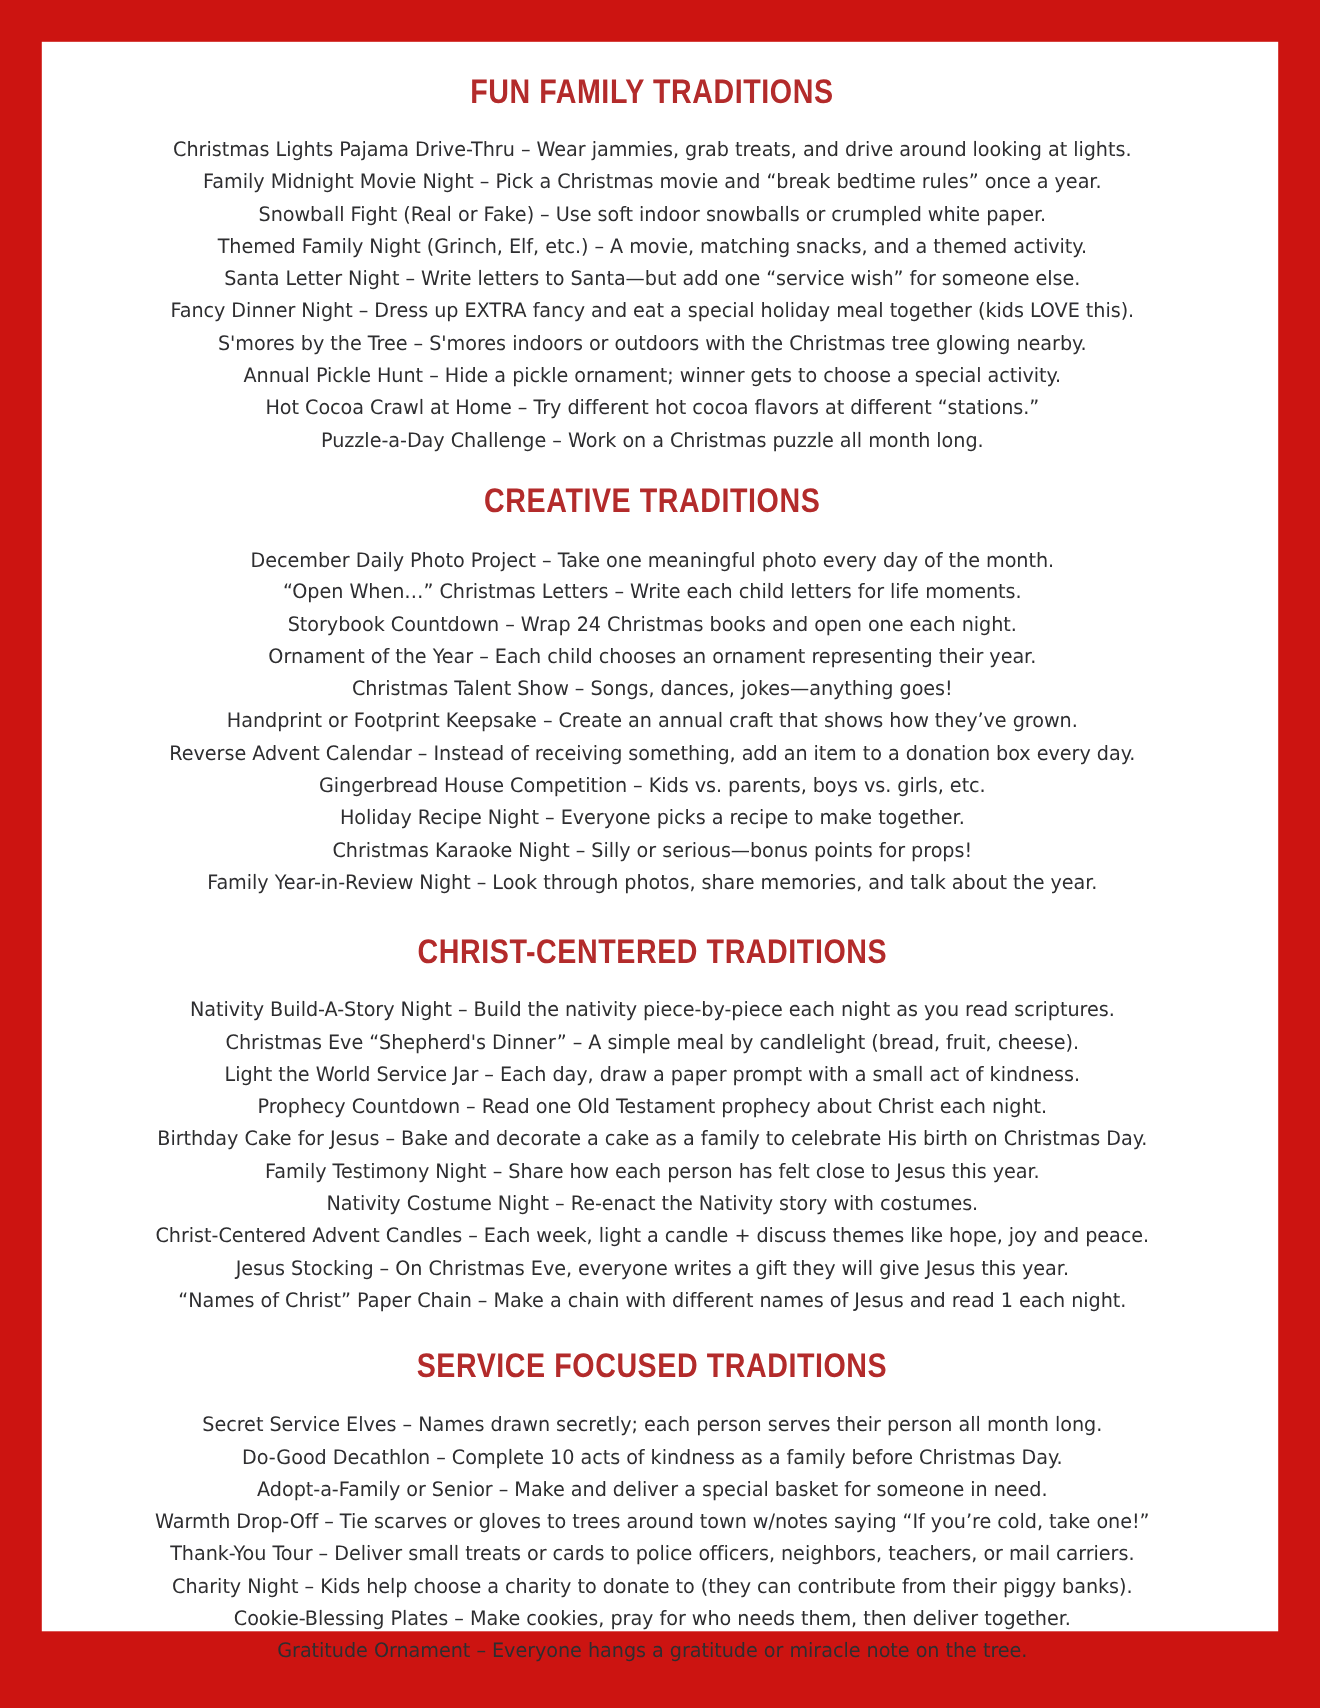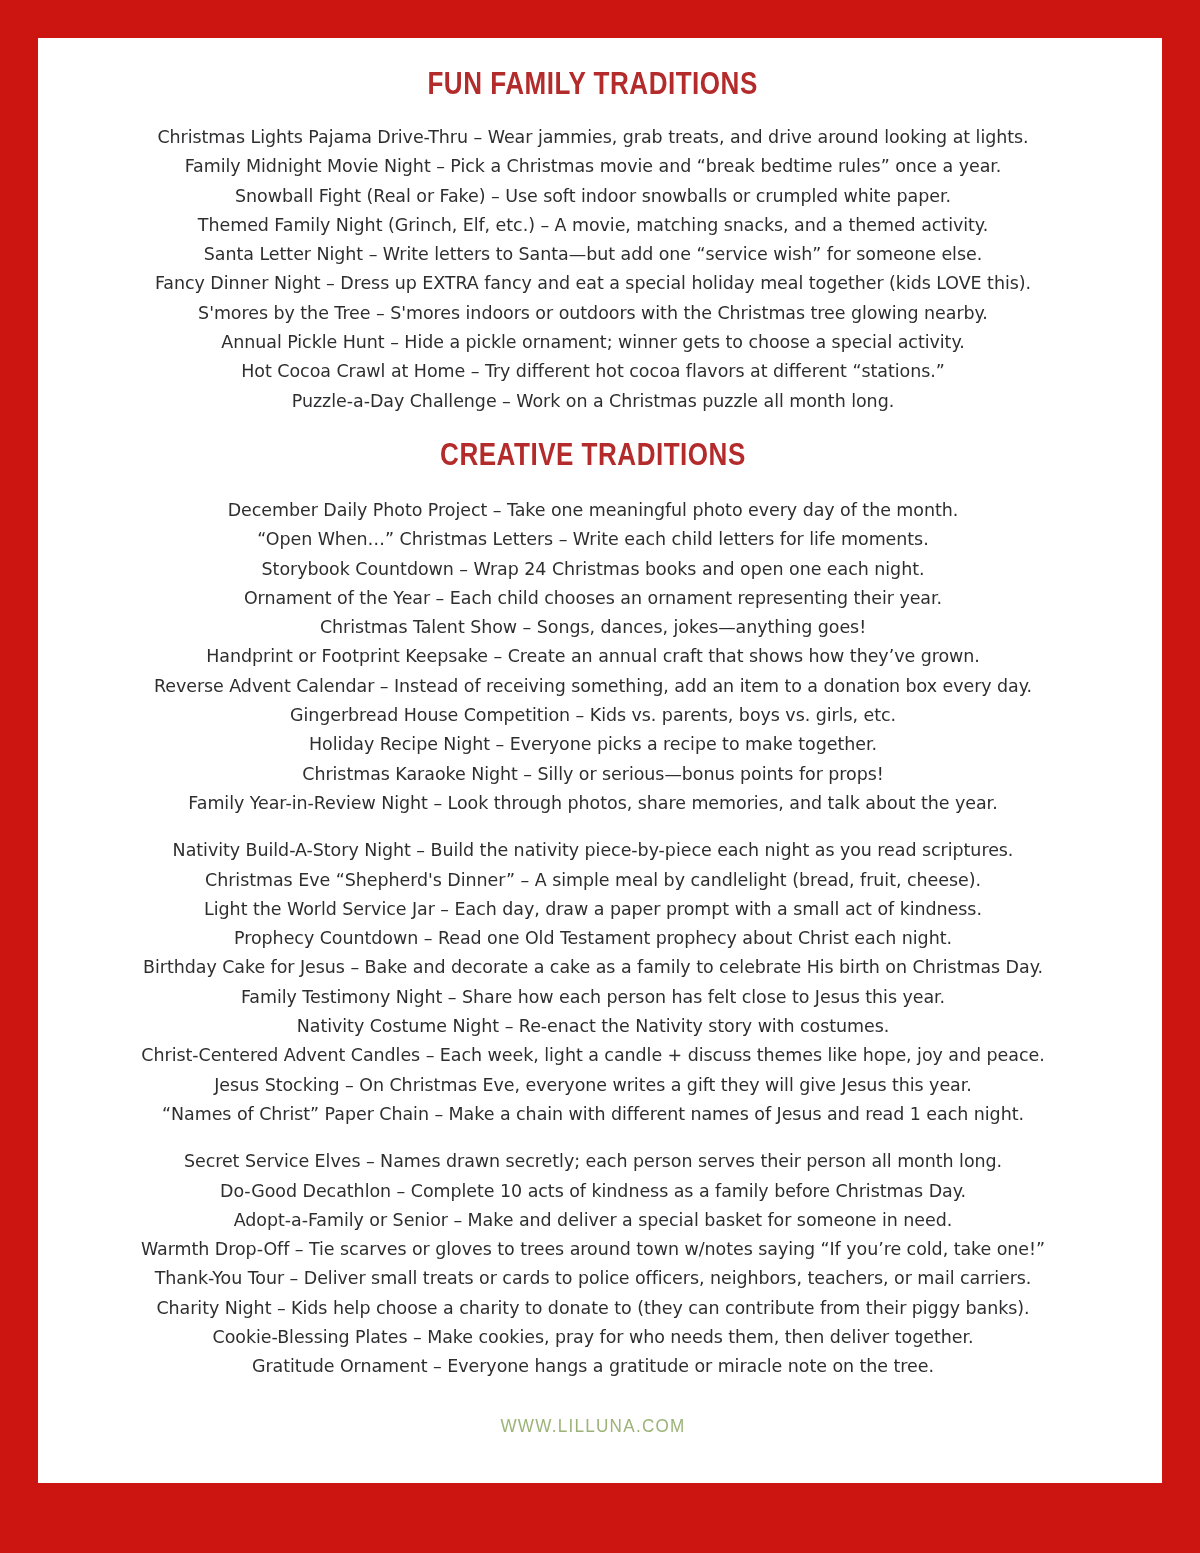--- a/index.html
+++ b/index.html
@@ -134,35 +134,41 @@
         <li class="item-line">Handprint or Footprint Keepsake – Create an annual craft that shows how they’ve grown.</li>
         <li class="item-line">Reverse Advent Calendar – Instead of receiving something, add an item to a donation box every day.</li>
         <li class="item-line">Gingerbread House Competition – Kids vs. parents, boys vs. girls, etc.</li>
         <li class="item-line">Holiday Recipe Night – Everyone picks a recipe to make together.</li>
         <li class="item-line">Christmas Karaoke Night – Silly or serious—bonus points for props!</li>
         <li class="item-line">Family Year-in-Review Night – Look through photos, share memories, and talk about the year.</li>
       </ul>
     </div>
 
     <div class="section">
+      <div class="section-heading-wrap">
+        <div class="section-heading">CHRIST-CENTERED TRADITIONS</div>
+      </div>
       <ul class="item-list">
         <li class="item-line">Nativity Build-A-Story Night – Build the nativity piece-by-piece each night as you read scriptures.</li>
         <li class="item-line">Christmas Eve “Shepherd's Dinner” – A simple meal by candlelight (bread, fruit, cheese).</li>
         <li class="item-line">Light the World Service Jar – Each day, draw a paper prompt with a small act of kindness.</li>
         <li class="item-line">Prophecy Countdown – Read one Old Testament prophecy about Christ each night.</li>
         <li class="item-line">Birthday Cake for Jesus – Bake and decorate a cake as a family to celebrate His birth on Christmas Day.</li>
         <li class="item-line">Family Testimony Night – Share how each person has felt close to Jesus this year.</li>
         <li class="item-line">Nativity Costume Night – Re-enact the Nativity story with costumes.</li>
         <li class="item-line">Christ-Centered Advent Candles – Each week, light a candle + discuss themes like hope, joy and peace.</li>
         <li class="item-line">Jesus Stocking – On Christmas Eve, everyone writes a gift they will give Jesus this year.</li>
         <li class="item-line">“Names of Christ” Paper Chain – Make a chain with different names of Jesus and read 1 each night.</li>
       </ul>
     </div>
 
     <div class="section">
+      <div class="section-heading-wrap">
+        <div class="section-heading">SERVICE FOCUSED TRADITIONS</div>
+      </div>
       <ul class="item-list">
         <li class="item-line">Secret Service Elves – Names drawn secretly; each person serves their person all month long.</li>
         <li class="item-line">Do-Good Decathlon – Complete 10 acts of kindness as a family before Christmas Day.</li>
         <li class="item-line">Adopt-a-Family or Senior – Make and deliver a special basket for someone in need.</li>
         <li class="item-line">Warmth Drop-Off – Tie scarves or gloves to trees around town w/notes saying “If you’re cold, take one!”</li>
         <li class="item-line">Thank-You Tour – Deliver small treats or cards to police officers, neighbors, teachers, or mail carriers.</li>
         <li class="item-line">Charity Night – Kids help choose a charity to donate to (they can contribute from their piggy banks).</li>
         <li class="item-line">Cookie-Blessing Plates – Make cookies, pray for who needs them, then deliver together.</li>
         <li class="item-line">Gratitude Ornament – Everyone hangs a gratitude or miracle note on the tree.</li>
       </ul>

